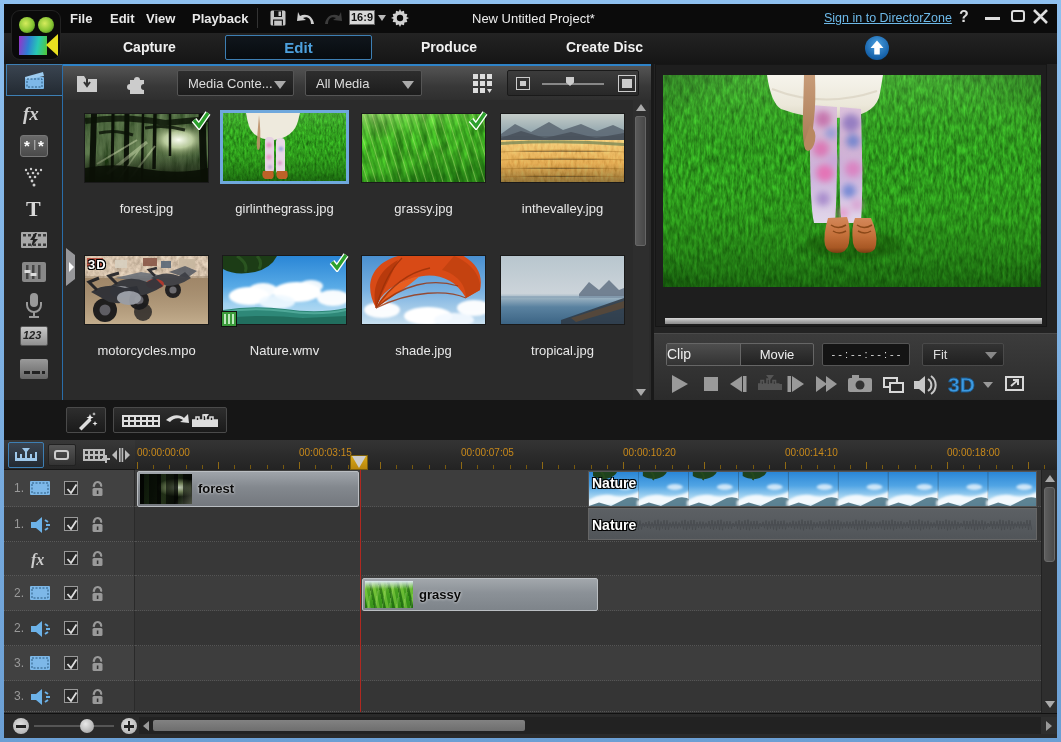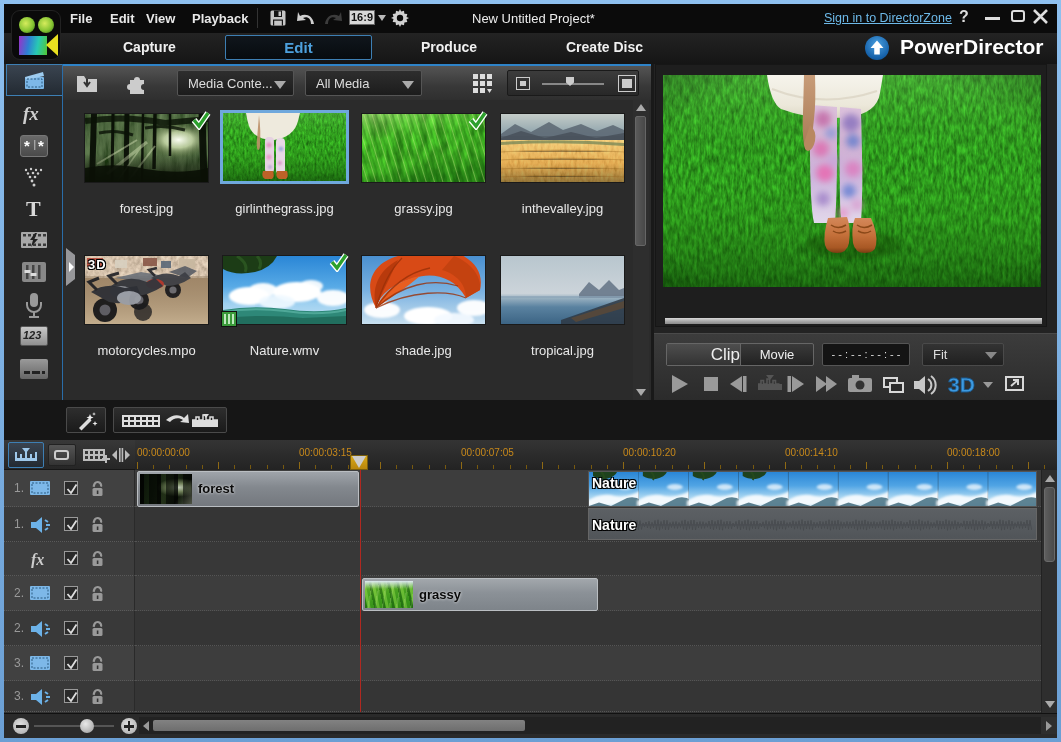--- a/index.html
+++ b/index.html
@@ -153,21 +153,20 @@
   <span class="tab" style="left:119px">Capture</span>
   <div id="edittab">
         <span>Edit</span>
       </div>
   <span class="tab" style="left:417px">Produce</span>
   <span class="tab" style="left:562px">Create Disc</span>
   <span class="abs" style="left:861px;top:3px;width:24px;height:24px;border-radius:50%;background:radial-gradient(circle at 50% 35%,#4aa0e0,#1560a8 70%,#0c4880)"></span>
   <svg class="abs" style="left:861px;top:3px" width="24" height="24" viewBox="0 0 26 26">
         <path d="M13 5 L20 13 L16 13 L16 20 L10 20 L10 13 L6 13 Z" fill="#fff"></path>
       </svg>
-  <span class="abs" style="left:896px;top:2px;color:#fff;font-size:21px;font-weight:bold;letter-spacing:0px">PowerDirector</span>
 </div>
 <div id="sidebar">
   <div class="abs" style="left:2px;top:0px;width:56px;height:32px;background:linear-gradient(180deg,#3a4450,#232a32);border:1px solid #3d7fb4;border-right:none">
     <svg class="abs" style="left:16px;top:5px" width="24" height="21" viewBox="0 0 24 21">
           <rect x="2" y="7" width="19" height="12" rx="1" fill="#7db8e8"></rect>
           <path d="M2 7 L20 2 L21 6 L3 10 Z" fill="#9dccf0"></path>
           <rect x="4" y="9" width="15" height="8" fill="none" stroke="#2b5a80" stroke-width="1" stroke-dasharray="2 1.5"></rect>
         </svg>
   </div>
   <svg class="abs" style="left:18px;top:40px" width="26" height="20" viewBox="0 0 26 20">
@@ -571,21 +570,21 @@
           </linearGradient>
       <path d="M165 143 Q160 160 162 170 Q164 178 174 178 Q184 178 186 168 Q188 152 184 142 Z" fill="url(#gshoe)"></path>
       <path d="M192 143 Q188 152 190 168 Q192 178 202 178 Q212 178 213 170 Q215 158 208 143 Z" fill="url(#gshoe)"></path>
       <path d="M168 150 Q175 155 183 150 M170 156 Q176 160 183 156" stroke="#8a4818" stroke-width="1.5" fill="none"></path>
       <path d="M194 150 Q201 155 209 150 M195 156 Q202 160 208 156" stroke="#8a4818" stroke-width="1.5" fill="none"></path>
     </svg>
   </div>
   <div class="abs" style="left:11px;top:254px;width:377px;height:6px;background:linear-gradient(180deg,#d8d8d8,#a8a8a8 55%,#8a8a8a)"></div>
   <div class="abs" style="left:0px;top:269px;width:403px;height:67px;background:linear-gradient(180deg,#3c3c3c,#2b2b2b);border-top:1px solid #4a4a4a">
     <div class="abs" style="left:12px;top:9px;width:148px;height:23px;background:linear-gradient(180deg,#3a3a3a,#222);border:1px solid #666;border-radius:2px">
-      <span class="abs" style="left:0;top:0;width:74px;height:21px;background:linear-gradient(180deg,#4e4e4e,#333);border-right:1px solid #666;color:#eee;font-size:17px;text-align:right;line-height:21px">Clip</span>
+      <span class="abs" style="left:0;top:0;width:74px;height:21px;background:linear-gradient(180deg,#4e4e4e,#333);border-right:1px solid #666;color:#eee;font-size:14px;text-align:left;line-height:21px">Clip</span>
       <span class="abs" style="left:74px;top:0;width:72px;height:21px;color:#eee;font-size:13px;text-align:center;line-height:21px">Movie</span>
     </div>
     <div class="abs" style="left:168px;top:9px;width:88px;height:23px;background:#141414;border:1px solid #555;border-radius:2px;color:#ddd;font-size:11px;text-align:center;line-height:21px;letter-spacing:0px">- - : - - : - - : - -</div>
     <div class="abs" style="left:268px;top:9px;width:82px;height:23px;background:linear-gradient(180deg,#333,#202020);border:1px solid #4a4a4a;border-radius:2px">
       <span class="abs" style="left:10px;top:3px;color:#ddd;font-size:13px">Fit</span>
       <span class="abs" style="left:62px;top:8px;width:0;height:0;border-left:6px solid transparent;border-right:6px solid transparent;border-top:7px solid #888"></span>
     </div>
     <svg class="abs" style="left:12px;top:37px" width="380" height="28" viewBox="0 0 380 28">
       <path d="M6 4 L22 13 L6 22 Z" fill="#9a9a9a"></path>
       <rect x="38" y="6" width="14" height="14" fill="#9a9a9a"></rect>

